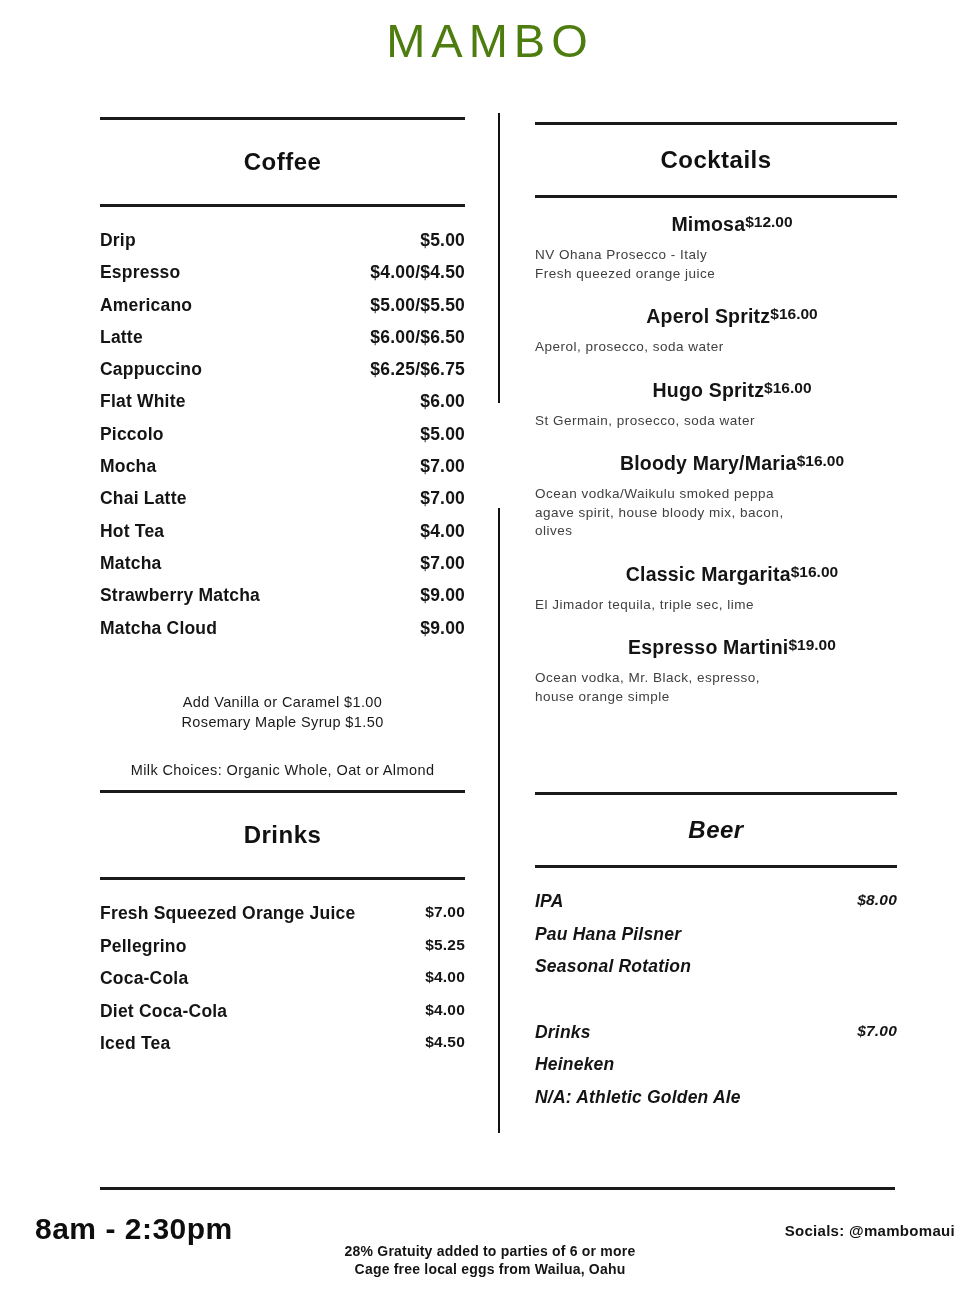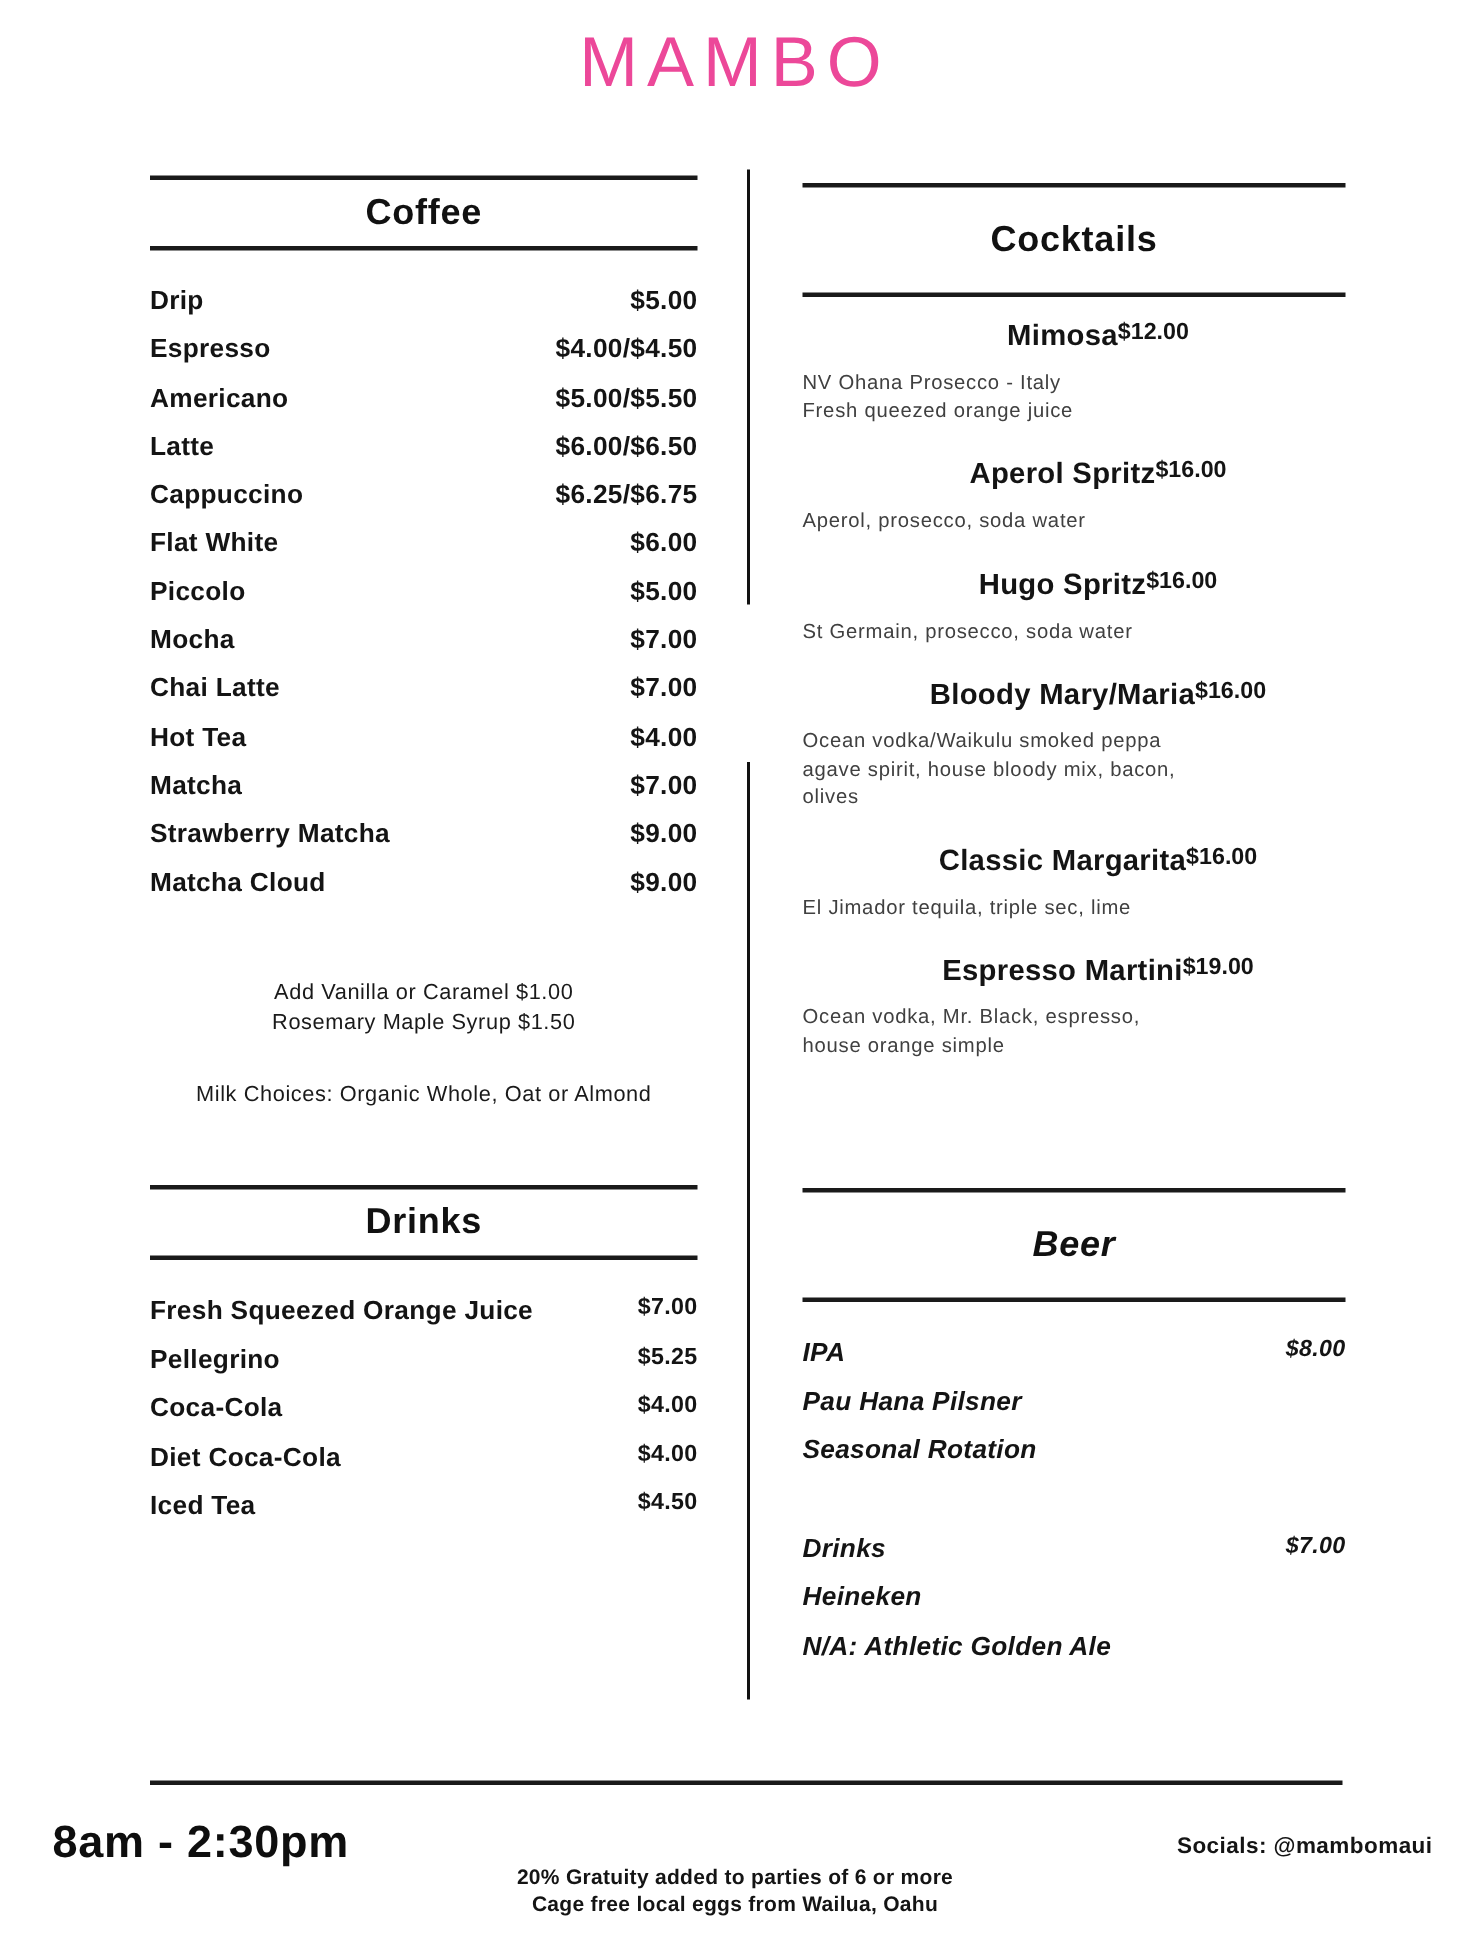--- a/index.html
+++ b/index.html
@@ -9,32 +9,32 @@
     font-family:"Liberation Sans", sans-serif;
     color:#141414;
     position:relative;
     overflow:hidden;
   }
   .page { position:absolute; inset:0; }
 
   
   .logo { position:absolute; top:12px; left:0; width:980px; text-align:center; }
   .logo-cafe { font-size:26px; font-weight:300; color:#6f6f6f; letter-spacing:2.5px; }
-  .logo-mambo { font-size:47px; font-weight:300; color:#ec4899; letter-spacing:6px; margin-top:1px; }
+  .logo-mambo { font-size:47px; font-weight:300; color:#4d7c0f; letter-spacing:6px; margin-top:1px; }
 
   
   .section { position:absolute; }
   .sec-coffee    { top:117px; left:100px; width:365px; }
   .sec-cocktails { top:122px; left:535px; width:362px; }
   .sec-drinks    { top:790px; left:100px; width:365px; }
   .sec-beer      { top:792px; left:535px; width:362px;font-style:italic; }
 
   .sec-rule { height:3px; background:#1a1a1a; }
   .sec-title { text-align:center; font-weight:800; font-size:24px; letter-spacing:0.5px;
-               line-height:28px; padding:8px 0; color:#111; }
+               line-height:28px; padding:28px 0; color:#111; }
   .sec-cocktails .sec-title, .sec-beer .sec-title { padding:21px 0; }
 
   
   .menu-rows { margin-top:23px; }
   .row { display:flex; justify-content:space-between; align-items:flex-start; height:32.3px; }
   .row-name  { font-weight:700; font-size:17.5px; letter-spacing:0.2px; }
   .row-price { font-weight:700; font-size:17.5px; letter-spacing:0.2px; }
   .sec-drinks .row, .sec-beer .row { height:32.6px; }
   .sec-drinks .row-price, .sec-beer .row-price { font-size:15.5px; }
   .beer-group2 { margin-top:33px; }
@@ -256,17 +256,17 @@
           <span class="row-name">N/A: Athletic Golden Ale</span>
           <span class="row-price"></span>
         </div>
     </div>
   </div>
 
   <div class="footer-rule"></div>
   <div class="footer-hours">8am - 2:30pm</div>
   <div class="footer-socials">Socials: @mambomaui</div>
   <div class="footer-notes">
-    <div class="footer-note-line">20% Gratuity added to parties of 6 or more</div>
+    <div class="footer-note-line">28% Gratuity added to parties of 6 or more</div>
     <div class="footer-note-line">Cage free local eggs from Wailua, Oahu</div>
   </div>
 
 </div>
 
 </body></html>

